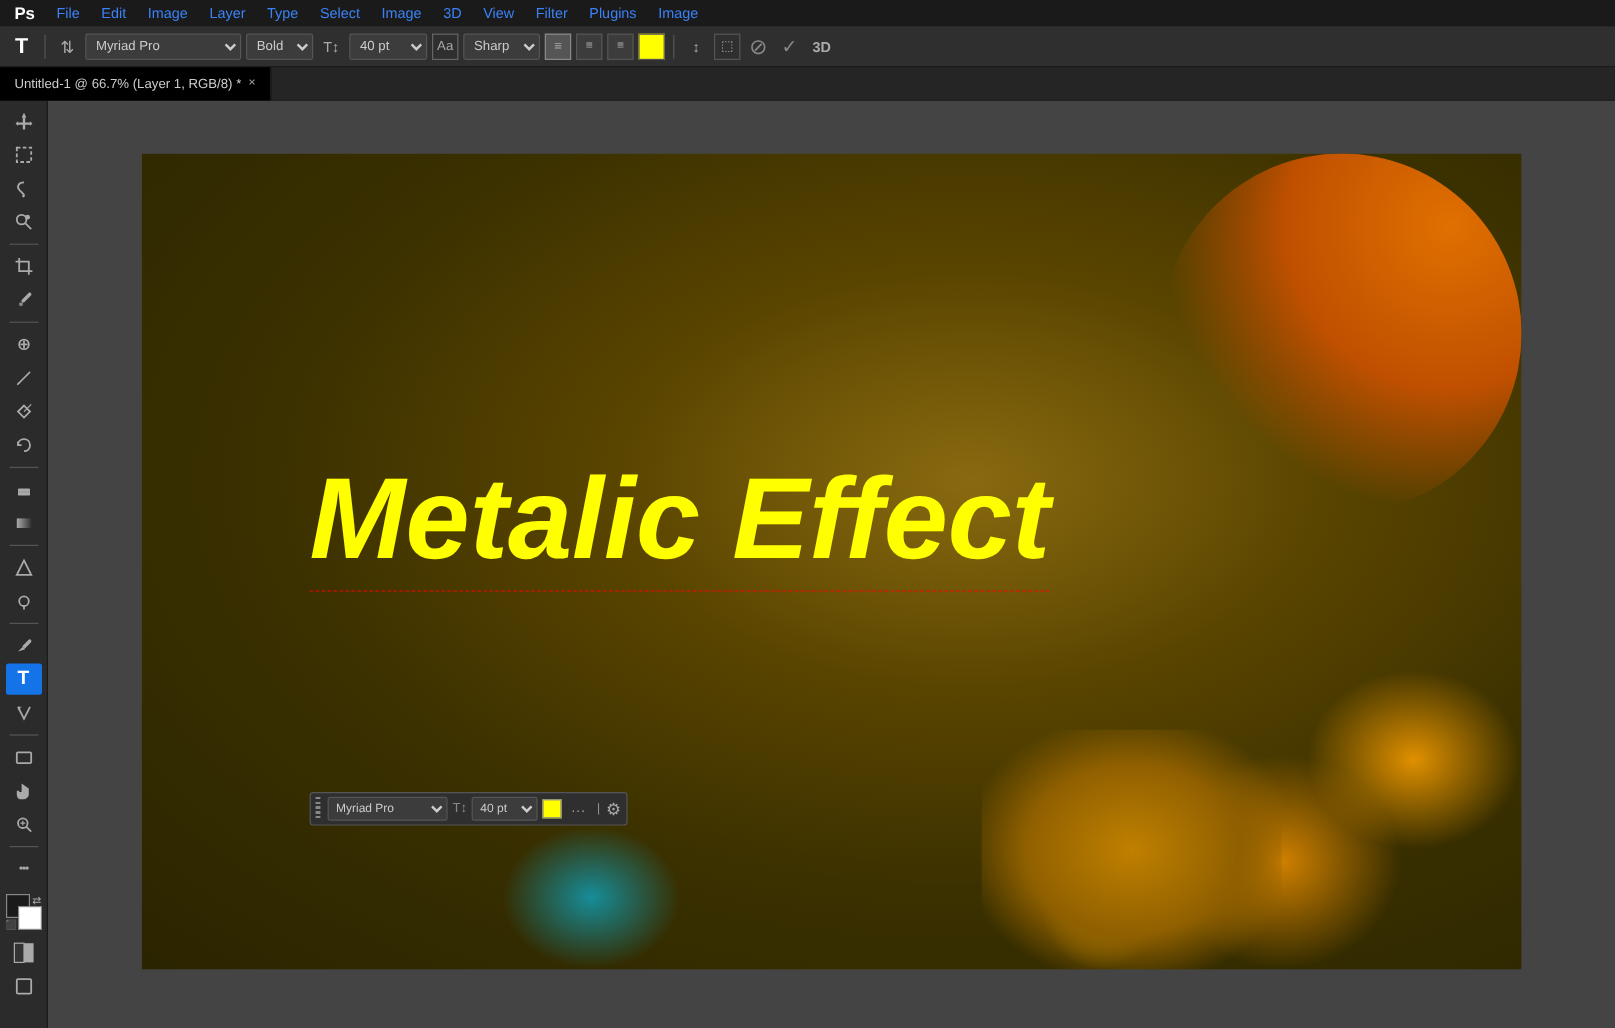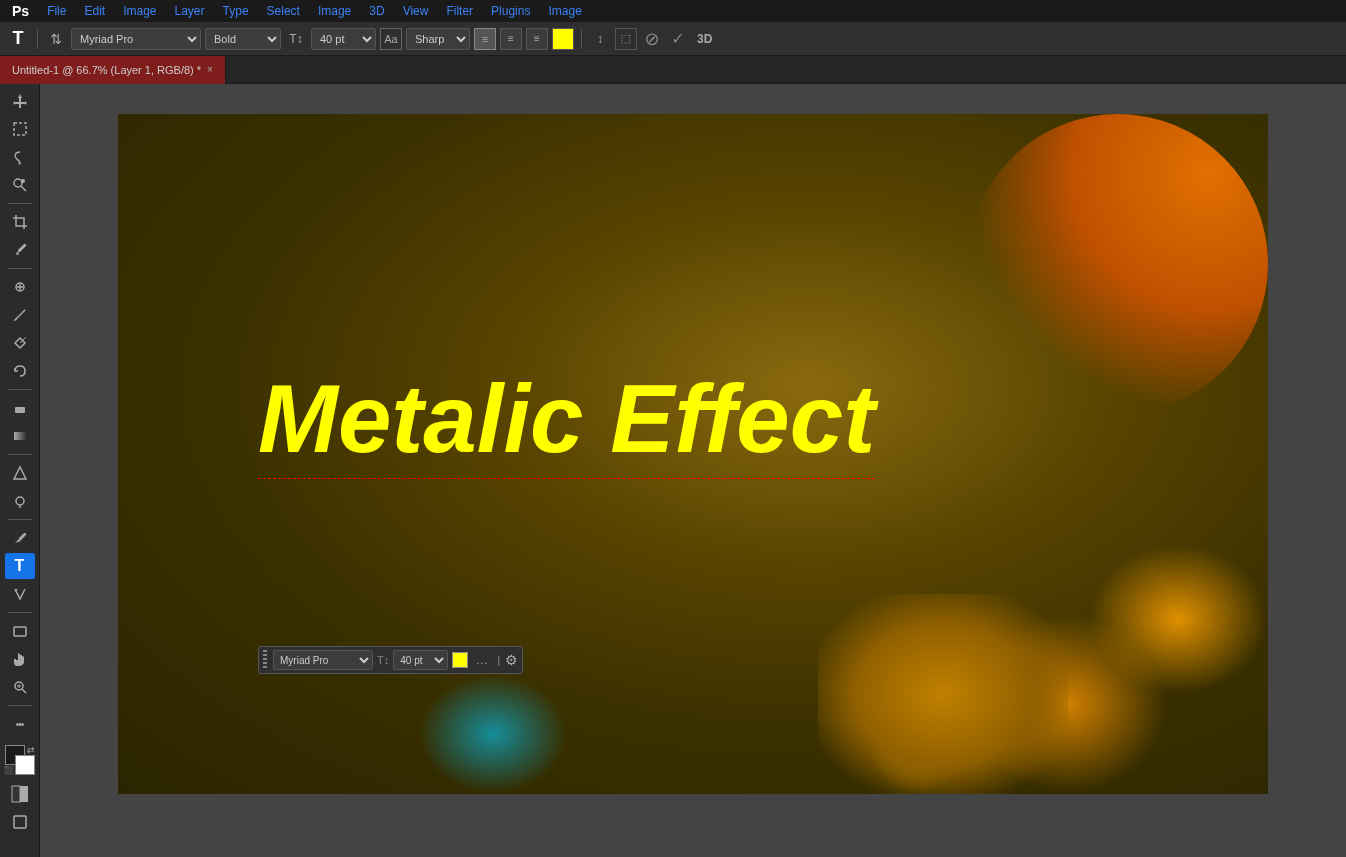--- a/index.html
+++ b/index.html
@@ -16,21 +16,21 @@
     .options-bar {
       display: flex; align-items: center; height: 34px; background: #2f2f2f;
       border-bottom: 1px solid #1a1a1a; padding: 0 6px; gap: 4px;
     }
     .options-bar .tool-icon { width: 24px; height: 24px; display:flex; align-items:center; justify-content:center; color:#aaa; font-size:16px; }
     .options-bar select, .options-bar .dropdown {
       height: 22px; background: #3c3c3c; border: 1px solid #555; color: #ccc;
       font-size: 11px; padding: 0 4px; border-radius: 2px;
     }
     .font-family-select { width: 130px; }
-    .font-style-select { width: 76px; }
+    .font-style-select { width: 56px; }
     .font-size-select { width: 65px; }
     .anti-alias-select { width: 64px; }
     .align-btn {
       width: 22px; height: 22px; background: #3c3c3c; border: 1px solid #555;
       color: #aaa; display:flex; align-items:center; justify-content:center; cursor:pointer; font-size:11px;
     }
     .align-btn.active { background: #555; border-color: #888; }
     .color-swatch {
       width: 22px; height: 22px; background: #ffff00; border: 1px solid #555; cursor:pointer;
     }
@@ -39,21 +39,21 @@
     .commit-btn { width:22px; height:22px; display:flex;align-items:center;justify-content:center; color:#aaa; font-size:16px; cursor:pointer; }
     .btn-3d { color:#aaa; font-size:12px; font-weight:bold; padding:0 4px; cursor:pointer; }
 
     
     .tab-bar {
       display: flex; align-items: center; height: 28px; background: #252525;
       border-bottom: 1px solid #1a1a1a; padding-left: 0;
     }
     .tab {
       display: flex; align-items: center; height: 28px; padding: 0 12px;
-      background: #7f1d1d; border-right: 1px solid #1a1a1a; color: #ccc; font-size: 11px;
+      background: #000000; border-right: 1px solid #1a1a1a; color: #ccc; font-size: 11px;
       gap: 6px; cursor:pointer;
     }
     .tab .close-btn { font-size: 10px; color: #aaa; cursor:pointer; }
 
     
     .main-area {
       display: flex; height: calc(857px - 22px - 34px - 28px);
     }
 
     
@@ -71,21 +71,21 @@
       position: relative; width: 30px; height: 30px; margin-top: 4px;
     }
     .fg-color { width:20px; height:20px; background:#2a2a2a; border:1px solid #888; position:absolute; top:0; left:0; }
     .bg-color { width:20px; height:20px; background:#fff; border:1px solid #888; position:absolute; bottom:0; right:0; }
     .swap-icon { position:absolute; top:0; right:0; font-size:9px; color:#aaa; cursor:pointer; }
     .default-icon { position:absolute; bottom:0; left:0; font-size:9px; color:#aaa; cursor:pointer; }
 
     
     .canvas-area {
       flex: 1; background: #444; overflow: hidden; position: relative;
-      display: flex; align-items: flex-start; justify-content: center; padding-top: 30px;
+      display: flex; align-items: flex-start; justify-content: center; padding-top: 44px;
     }
     .canvas-container {
       width: 1150px; height: 680px; position: relative; overflow: hidden;
     }
     .canvas-bg {
       width: 100%; height: 100%;
       background: radial-gradient(ellipse at 60% 40%, #8a6a10 0%, #5a4500 30%, #3a3000 60%, #2a2400 100%);
       position: relative;
     }
     

